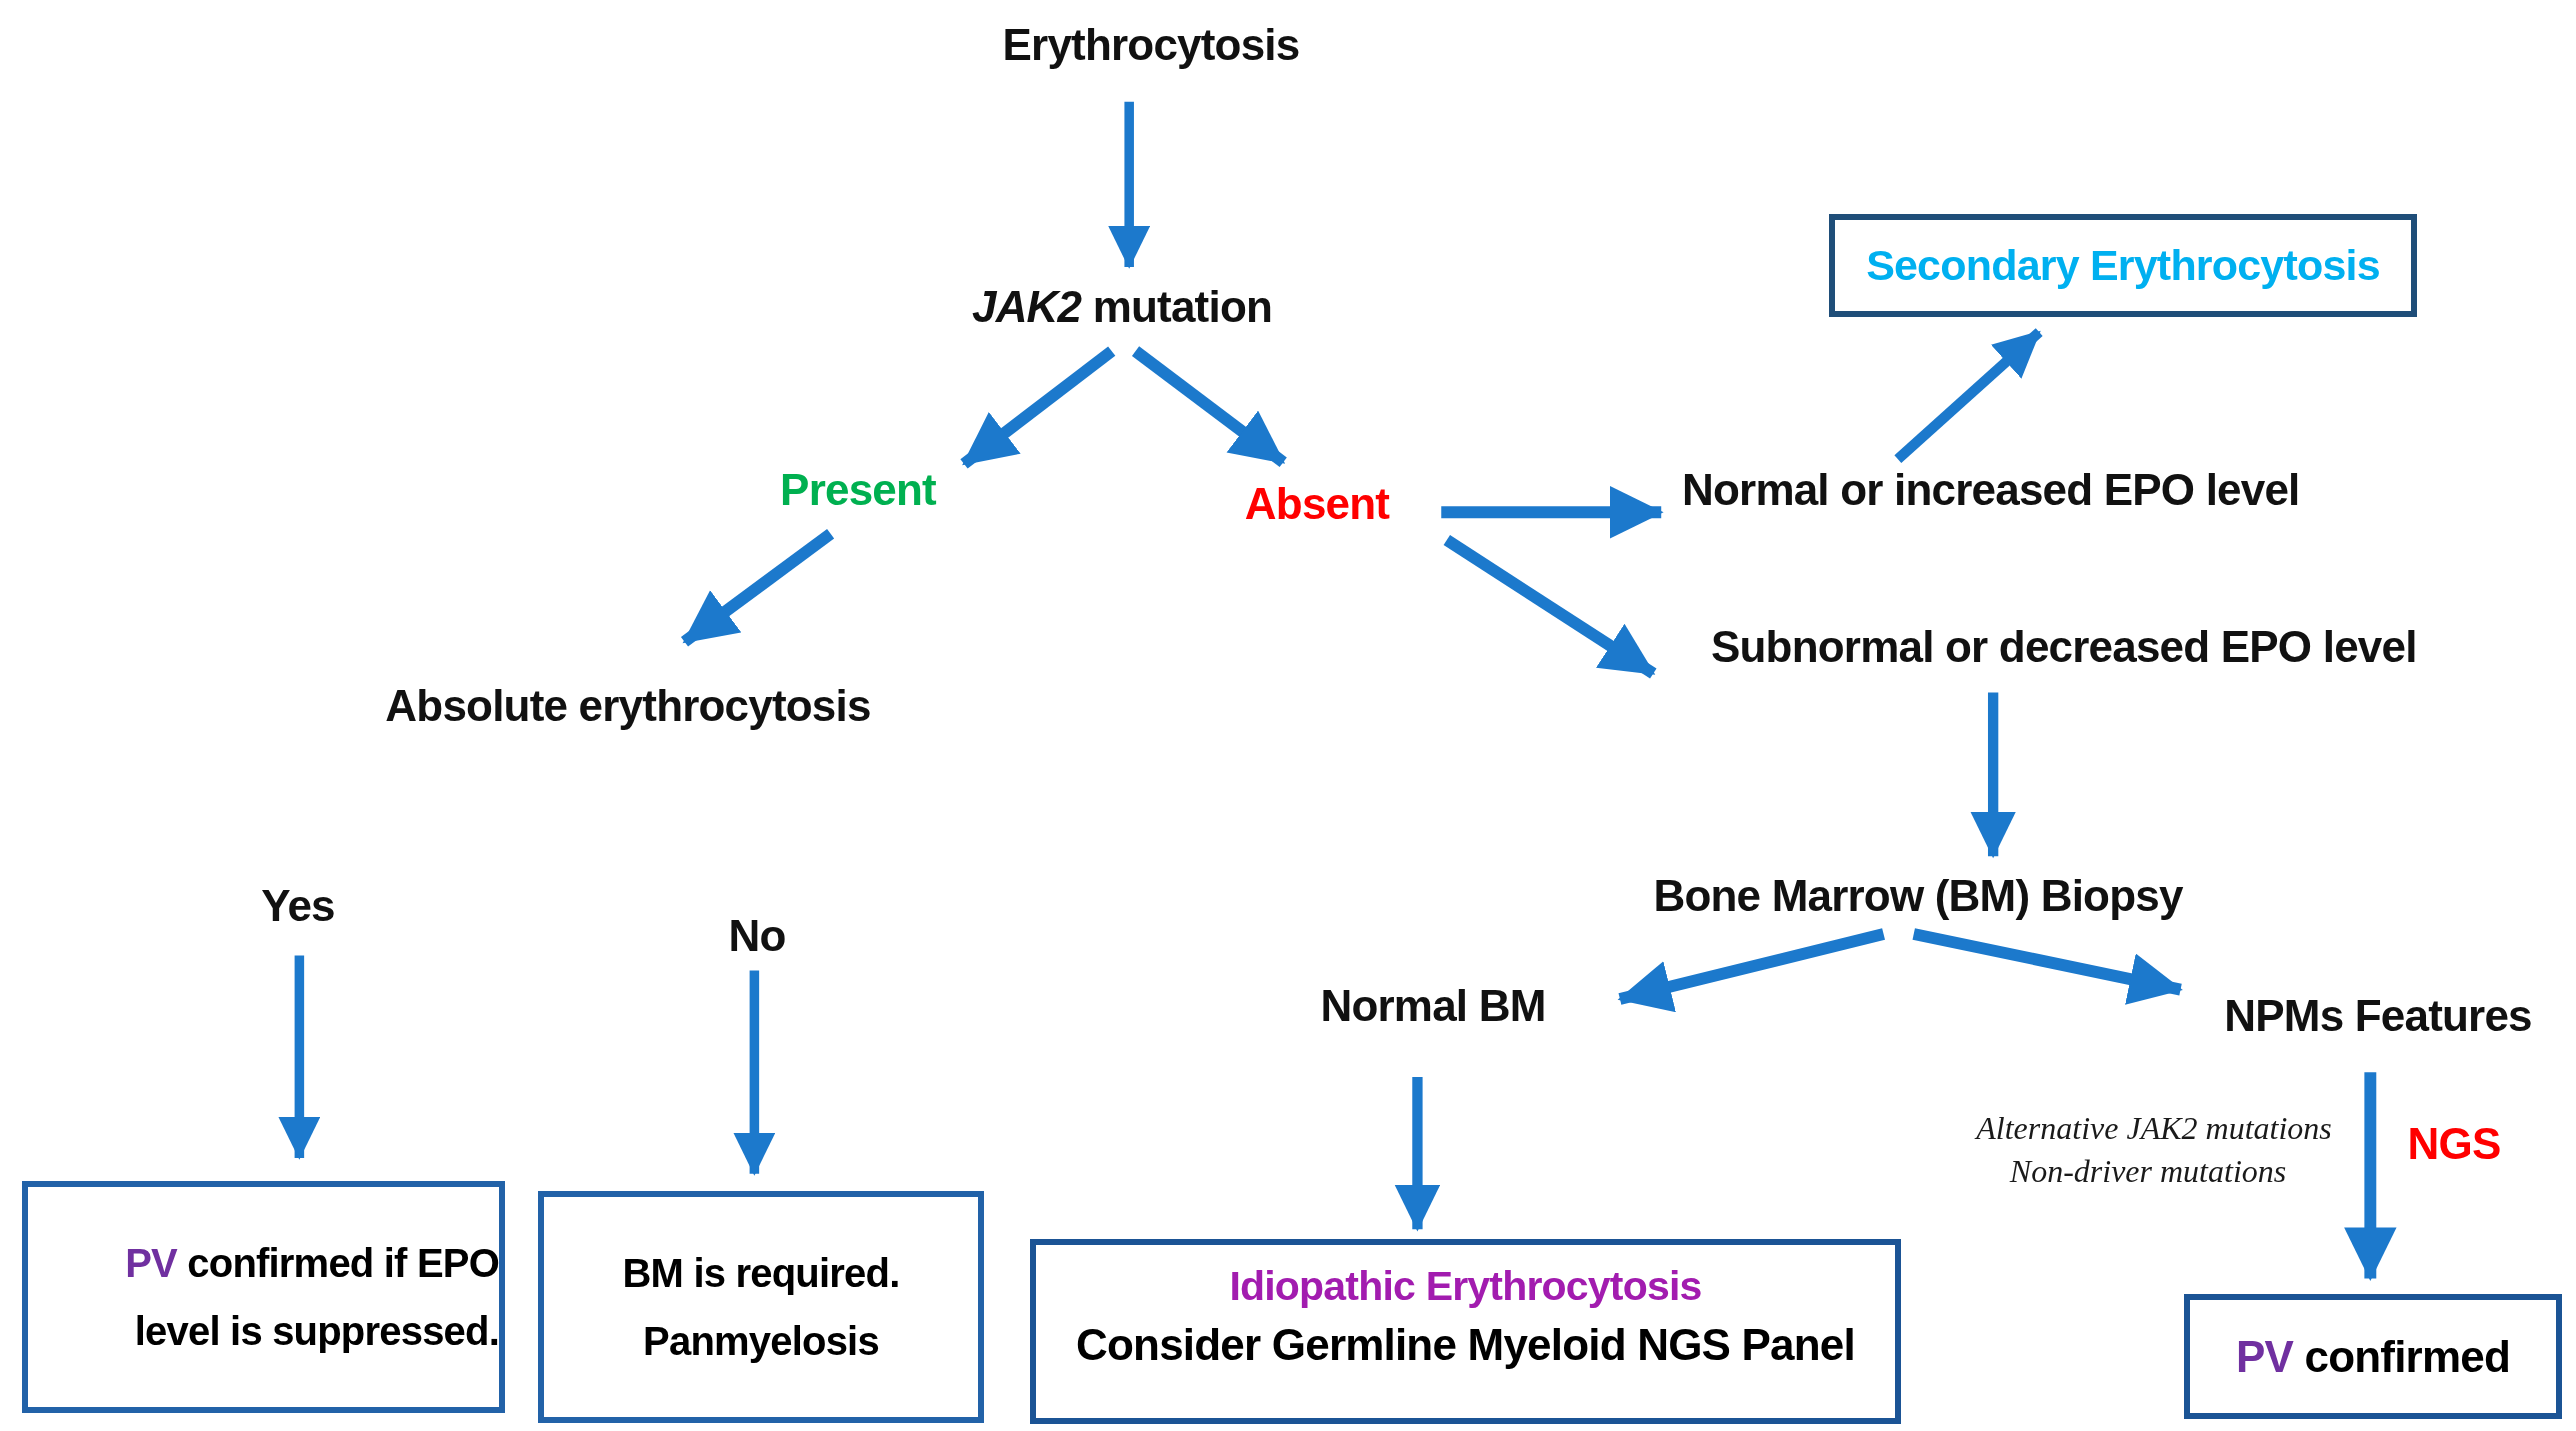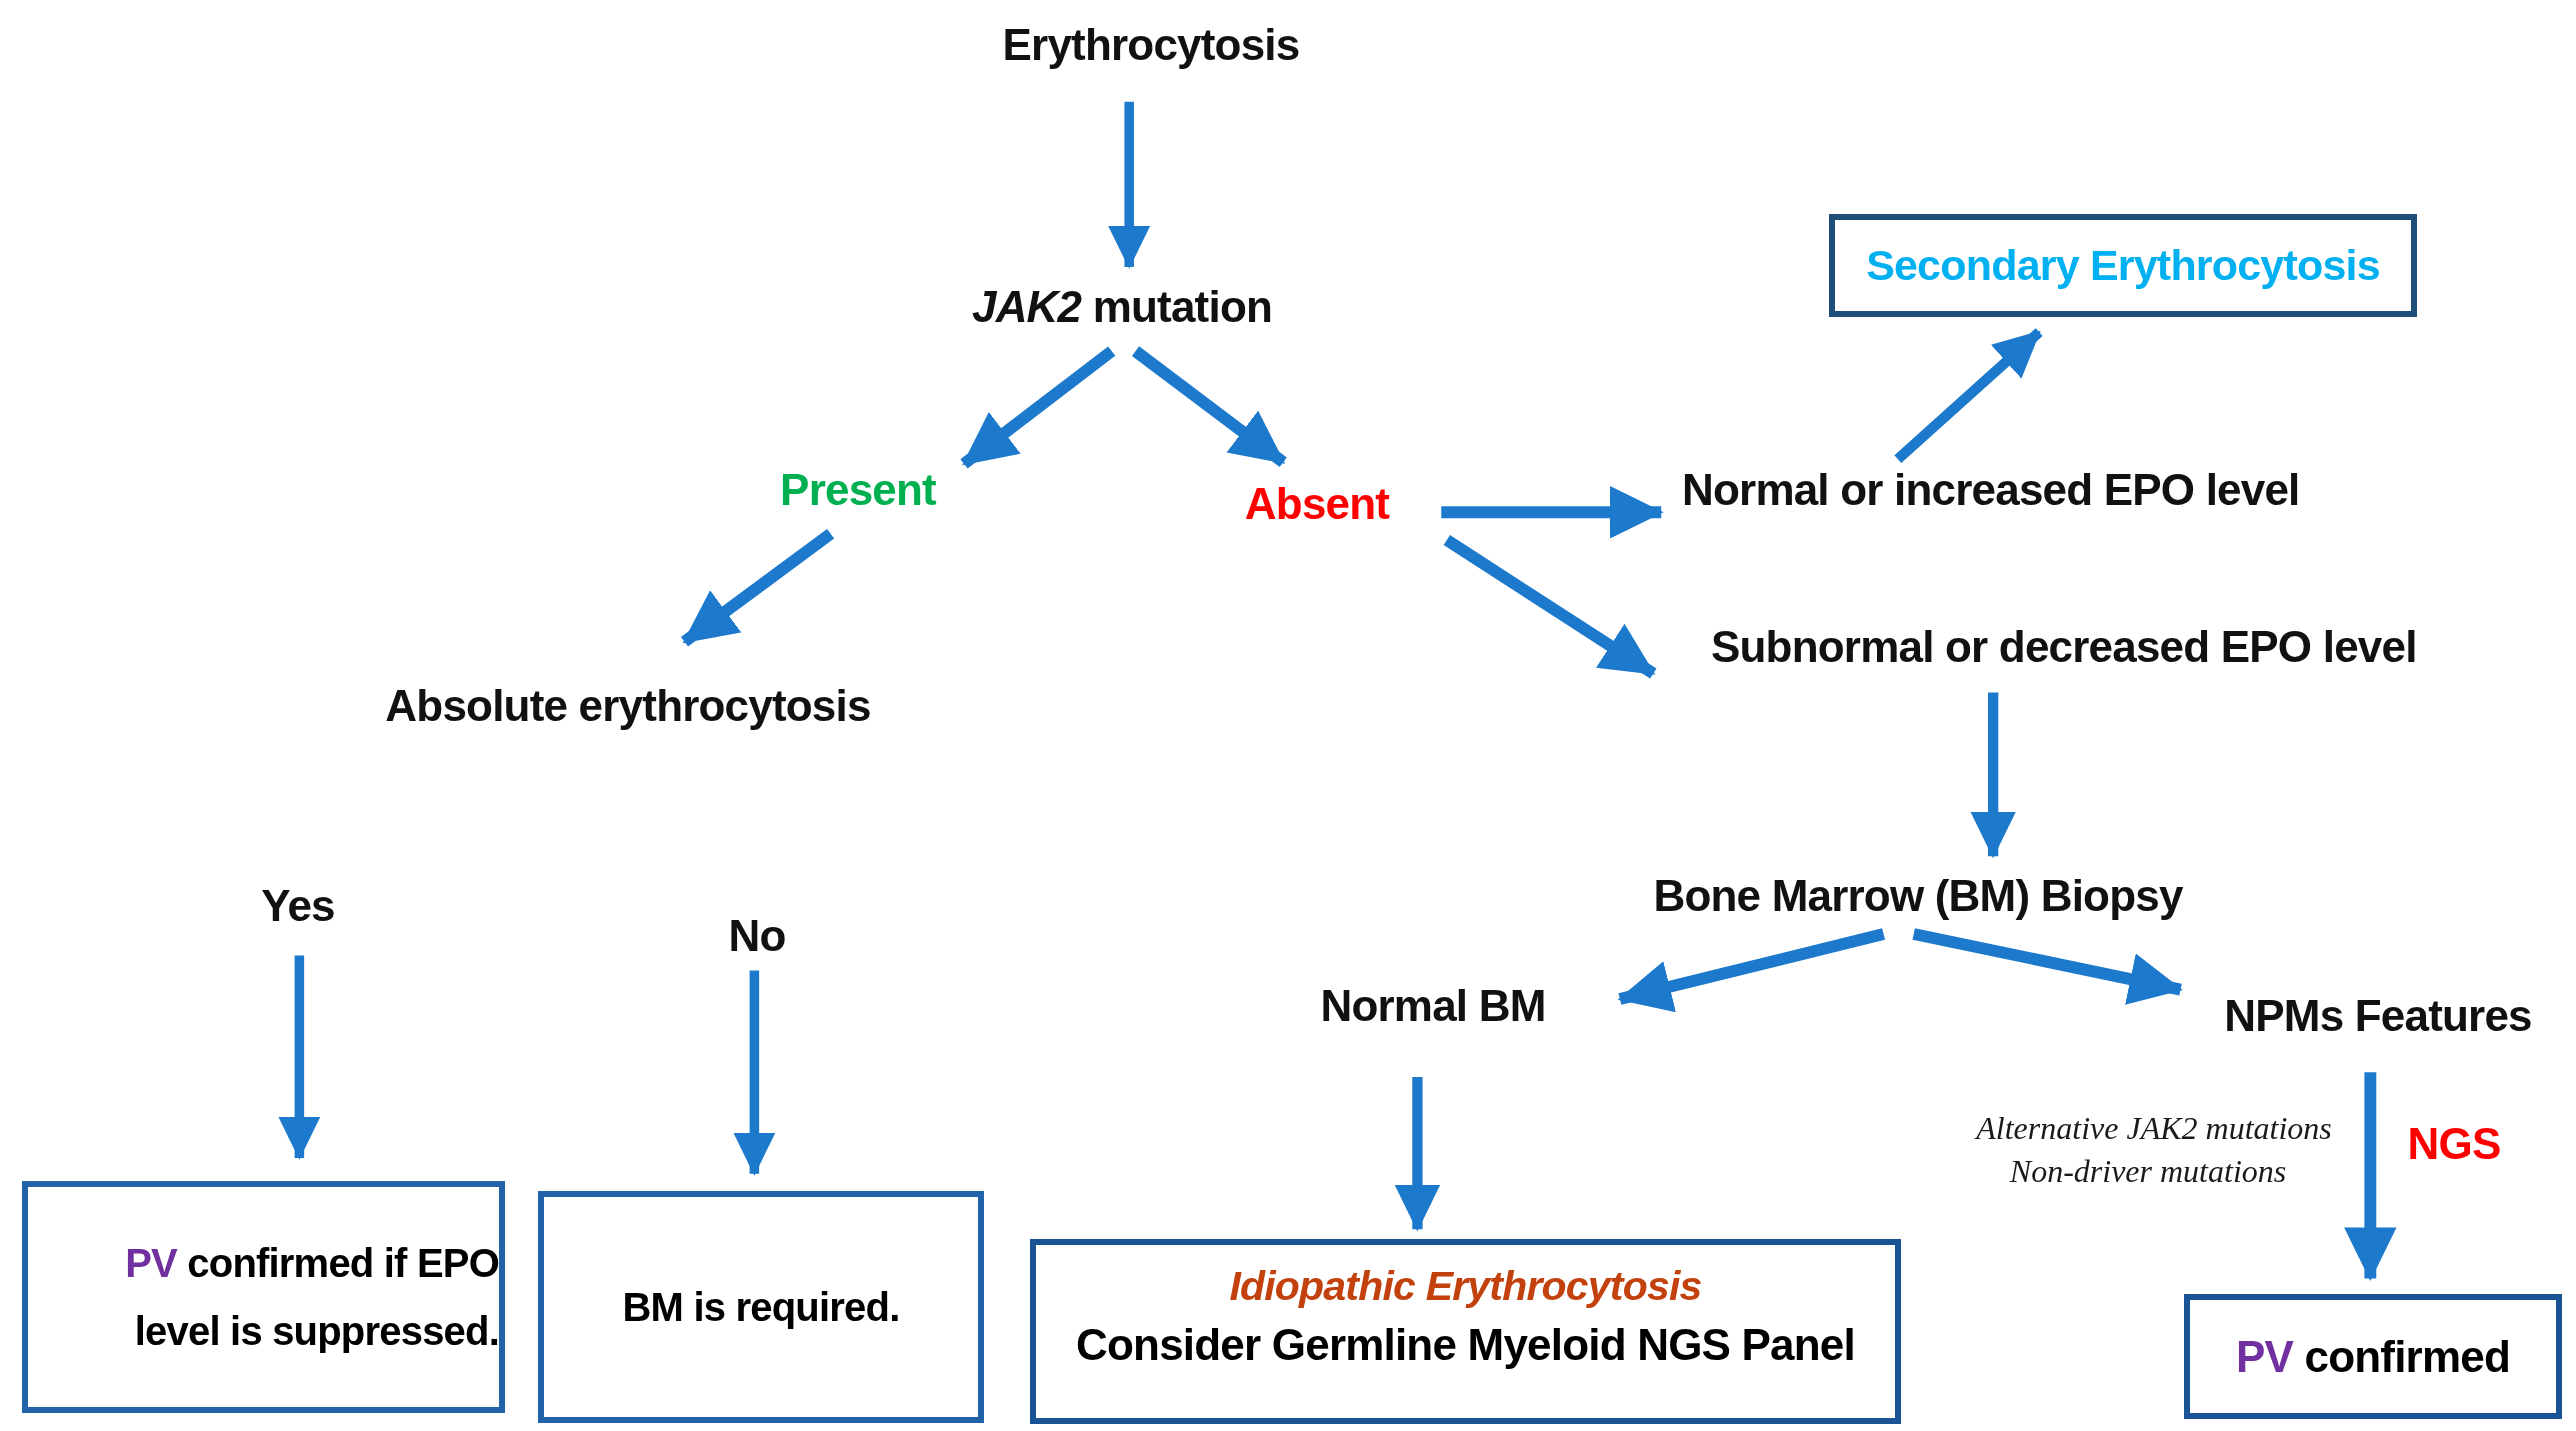--- a/index.html
+++ b/index.html
@@ -127,24 +127,25 @@
     <div class="line" style="color: rgb(0, 176, 240);">Secondary Erythrocytosis</div>
   </div>
 
   <div class="box box-leftalign" id="box-pv-epo" style="left: 22px; top: 1181px; width: 483px; height: 232px; border-color: rgb(34, 98, 168);">
     <div class="line"><span style="color: rgb(112, 48, 160);">PV</span><span> confirmed if EPO</span></div>
     <div class="line">level is suppressed.</div>
   </div>
 
   <div class="box box-center" id="box-bm-required" style="left: 538px; top: 1191px; width: 446px; height: 232px; border-color: rgb(34, 98, 168);">
     <div class="line">BM is required.</div>
+    <div class="line">Panmyelosis</div>
   </div>
 
   <div class="box box-center" id="box-idiopathic" style="left: 1030px; top: 1239px; width: 871px; height: 185px; border-color: rgb(27, 84, 149);">
-    <div class="line line1" style="color: #c2410c; font-style: italic;">Idiopathic Erythrocytosis</div>
+    <div class="line line1" style="color: #a21caf;">Idiopathic Erythrocytosis</div>
     <div class="line line2">Consider Germline Myeloid NGS Panel</div>
   </div>
 
   <div class="box box-center" id="box-pv-confirmed" style="left: 2184px; top: 1294px; width: 378px; height: 125px; border-color: rgb(27, 84, 149);">
     <div class="line"><span style="color: rgb(112, 48, 160);">PV</span><span> confirmed</span></div>
   </div>
 
 </div>
 
 

